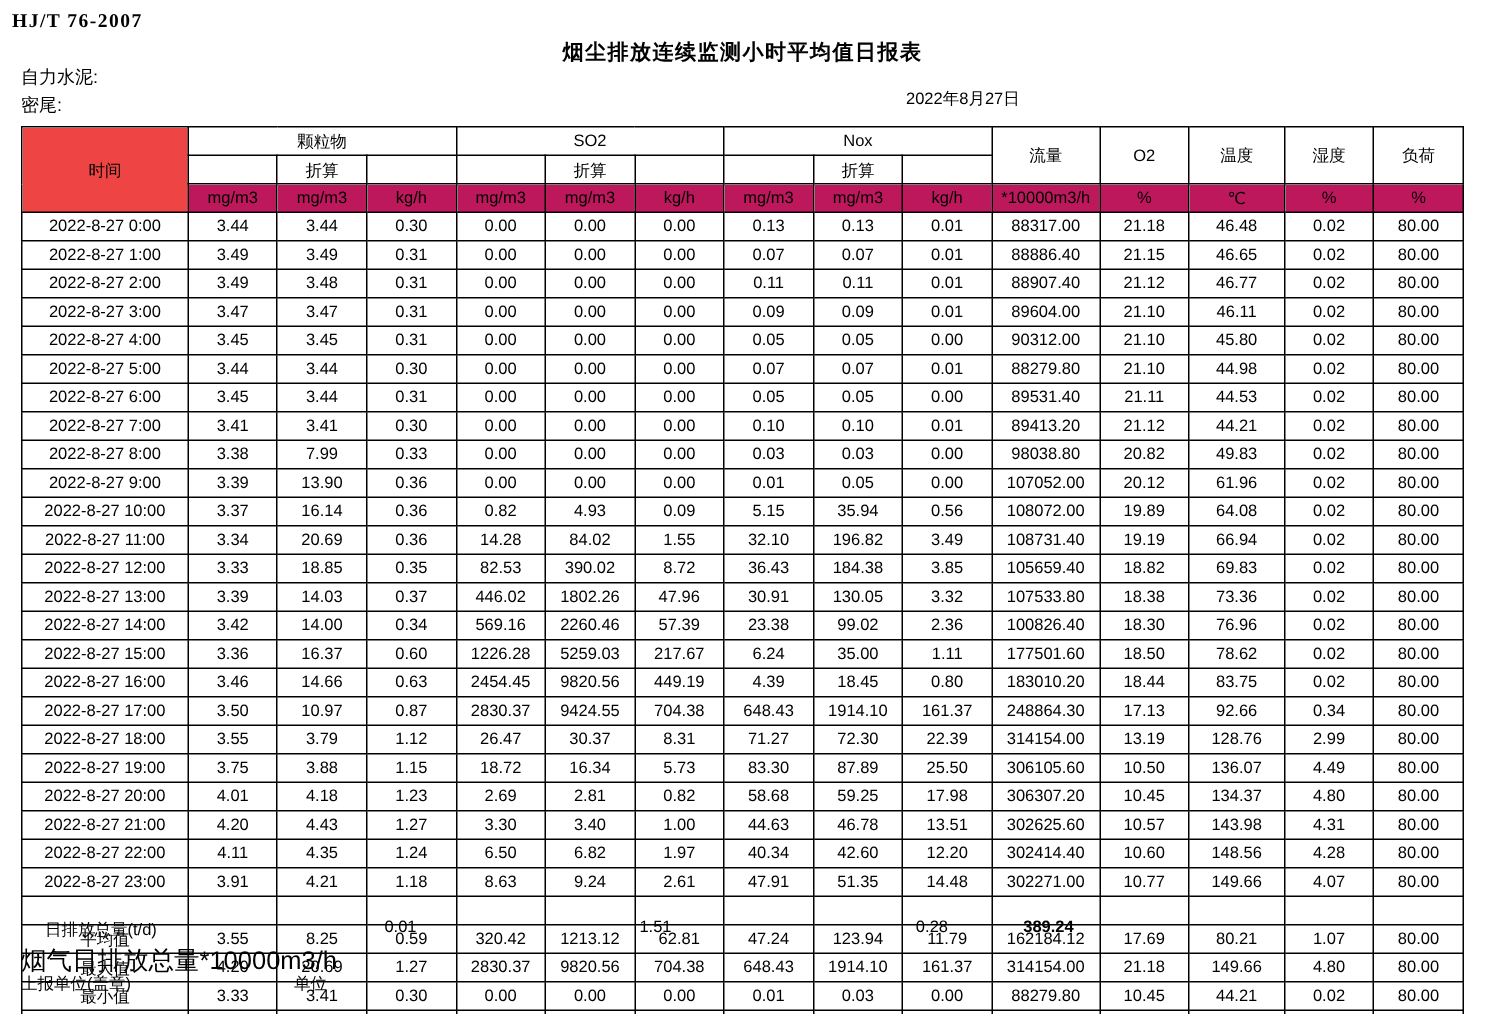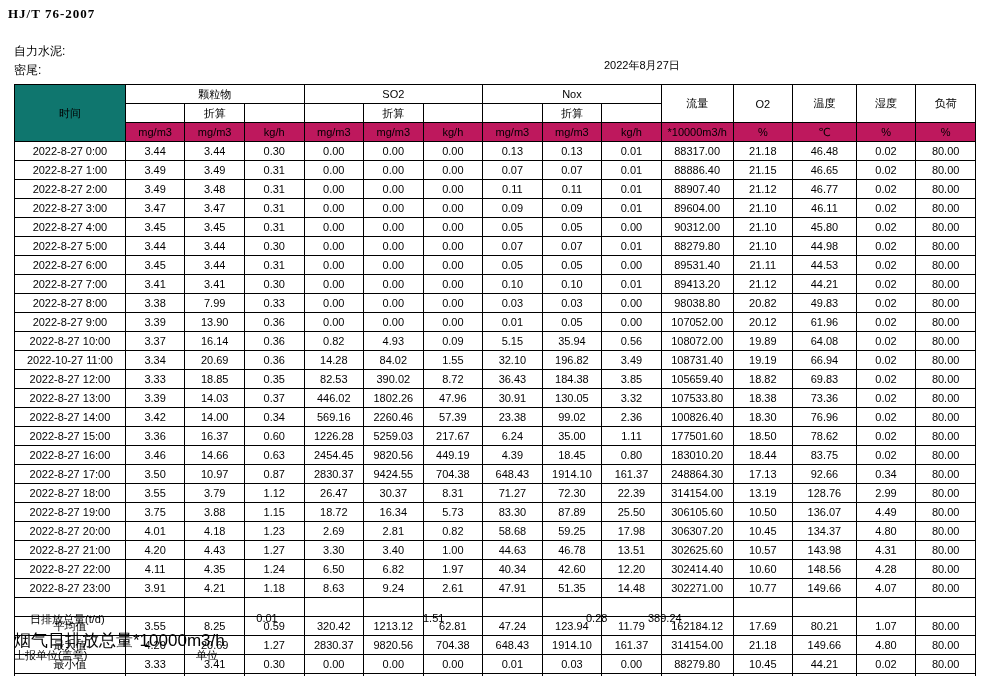--- a/index.html
+++ b/index.html
@@ -52,20 +52,21 @@
   .footer1{position:absolute;left:14px;top:629px;font-size:17px;}
   .footer2{position:absolute;left:14px;top:648px;font-size:11px;}
   .footer4{position:absolute;left:196px;top:648px;font-size:11px;}
 </style>
 </head>
 <body>
 
 <div class="page">
 
   <div class="doccode">HJ/T  76-2007</div>
+  <div class="title">烟尘排放连续监测小时平均值日报表</div>
   <div class="org">自力水泥:</div>
   <div class="dept">密尾:</div>
   <div class="date">2022年8月27日</div>
 
   <table class="main">
     <colgroup>
       <col style="width:108px">
       <col style="width:58px">
         <col style="width:58px">
         <col style="width:58px">
@@ -76,21 +77,21 @@
         <col style="width:58px">
         <col style="width:58px">
       <col style="width:70px">
       <col style="width:58px">
       <col style="width:62px">
       <col style="width:58px">
       <col style="width:58px">
     </colgroup>
     <tbody id="tbody-root">
         <tr class="grp">
-          <td rowspan="3" style="background: #0f766e;">时间</td>
+          <td rowspan="3" style="background: #ef4444;">时间</td>
           <td colspan="3">颗粒物</td>
           <td colspan="3">SO2</td>
           <td colspan="3">Nox</td>
           <td rowspan="2">流量</td>
           <td rowspan="2">O2</td>
           <td rowspan="2">温度</td>
           <td rowspan="2">湿度</td>
           <td rowspan="2">负荷</td>
         </tr>
         <tr class="sub">
@@ -301,21 +302,21 @@
           <td class="datacell">5.15</td>
           <td class="datacell">35.94</td>
           <td class="datacell">0.56</td>
           <td class="datacell">108072.00</td>
           <td class="datacell">19.89</td>
           <td class="datacell">64.08</td>
           <td class="datacell">0.02</td>
           <td class="datacell">80.00</td>
         </tr>
         <tr>
-          <td class="timecell">2022-10-27 11:00</td>
+          <td class="timecell">2022-8-27 11:00</td>
           <td class="datacell">3.34</td>
           <td class="datacell">20.69</td>
           <td class="datacell">0.36</td>
           <td class="datacell">14.28</td>
           <td class="datacell">84.02</td>
           <td class="datacell">1.55</td>
           <td class="datacell">32.10</td>
           <td class="datacell">196.82</td>
           <td class="datacell">3.49</td>
           <td class="datacell">108731.40</td>
@@ -615,16 +616,16 @@
         </tr>
       </tbody>
   </table>
 
   <div class="footer1">烟气日排放总量*10000m3/h</div>
   <div class="footer2">上报单位(盖章)</div>
   <div class="footer4">单位</div>
 
 <div style="position: absolute; left: 14px; top: 612px; width: 120px; text-align: left; font-size: 11px; margin-left: 16px;">日排放总量(t/d)</div>
     <div style="position: absolute; left: 238px; top: 612px; width: 58px; text-align: center; font-size: 11px;">0.01</div>
-    <div style="position: absolute; left: 423px; top: 612px; width: 58px; font-size: 11px;">1.51</div>
-    <div style="position: absolute; left: 586px; top: 612px; width: 58px; text-align: left; font-size: 11px;">0.28</div>
-    <div style="position: absolute; left: 648px; top: 612px; width: 70px; text-align: left; font-size: 11px;">389.24</div>
+    <div style="position: absolute; left: 408px; top: 612px; width: 58px; text-align: center; font-size: 11px;">1.51</div>
+    <div style="position: absolute; left: 574px; top: 612px; width: 58px; text-align: right; font-size: 11px;">0.28</div>
+    <div style="position: absolute; left: 664px; top: 612px; width: 70px; text-align: center; font-size: 11px; font-weight: bold;">389.24</div>
   </div>
 
 </body></html>

